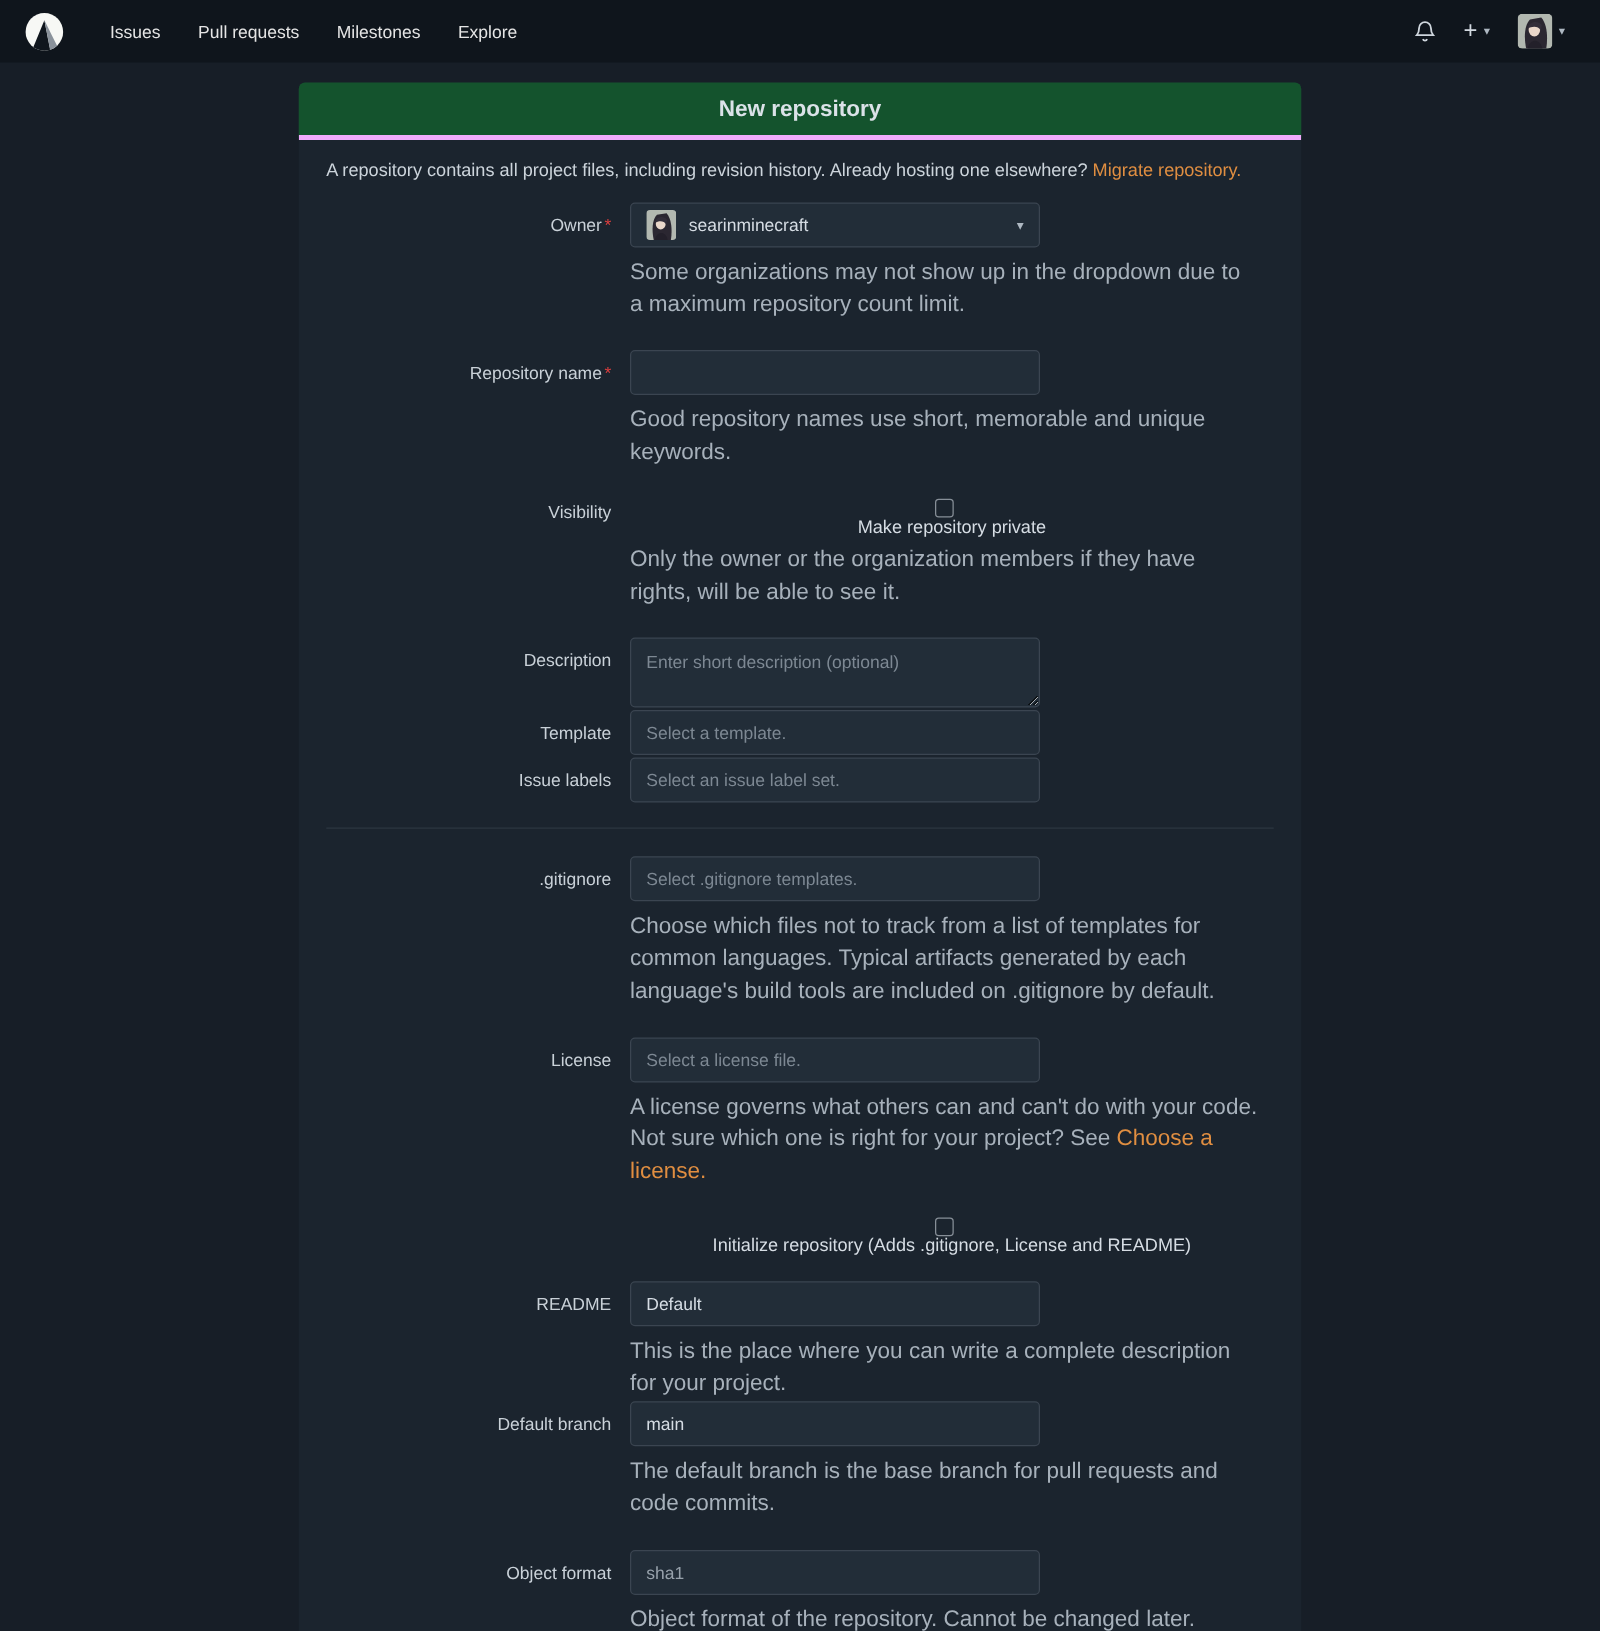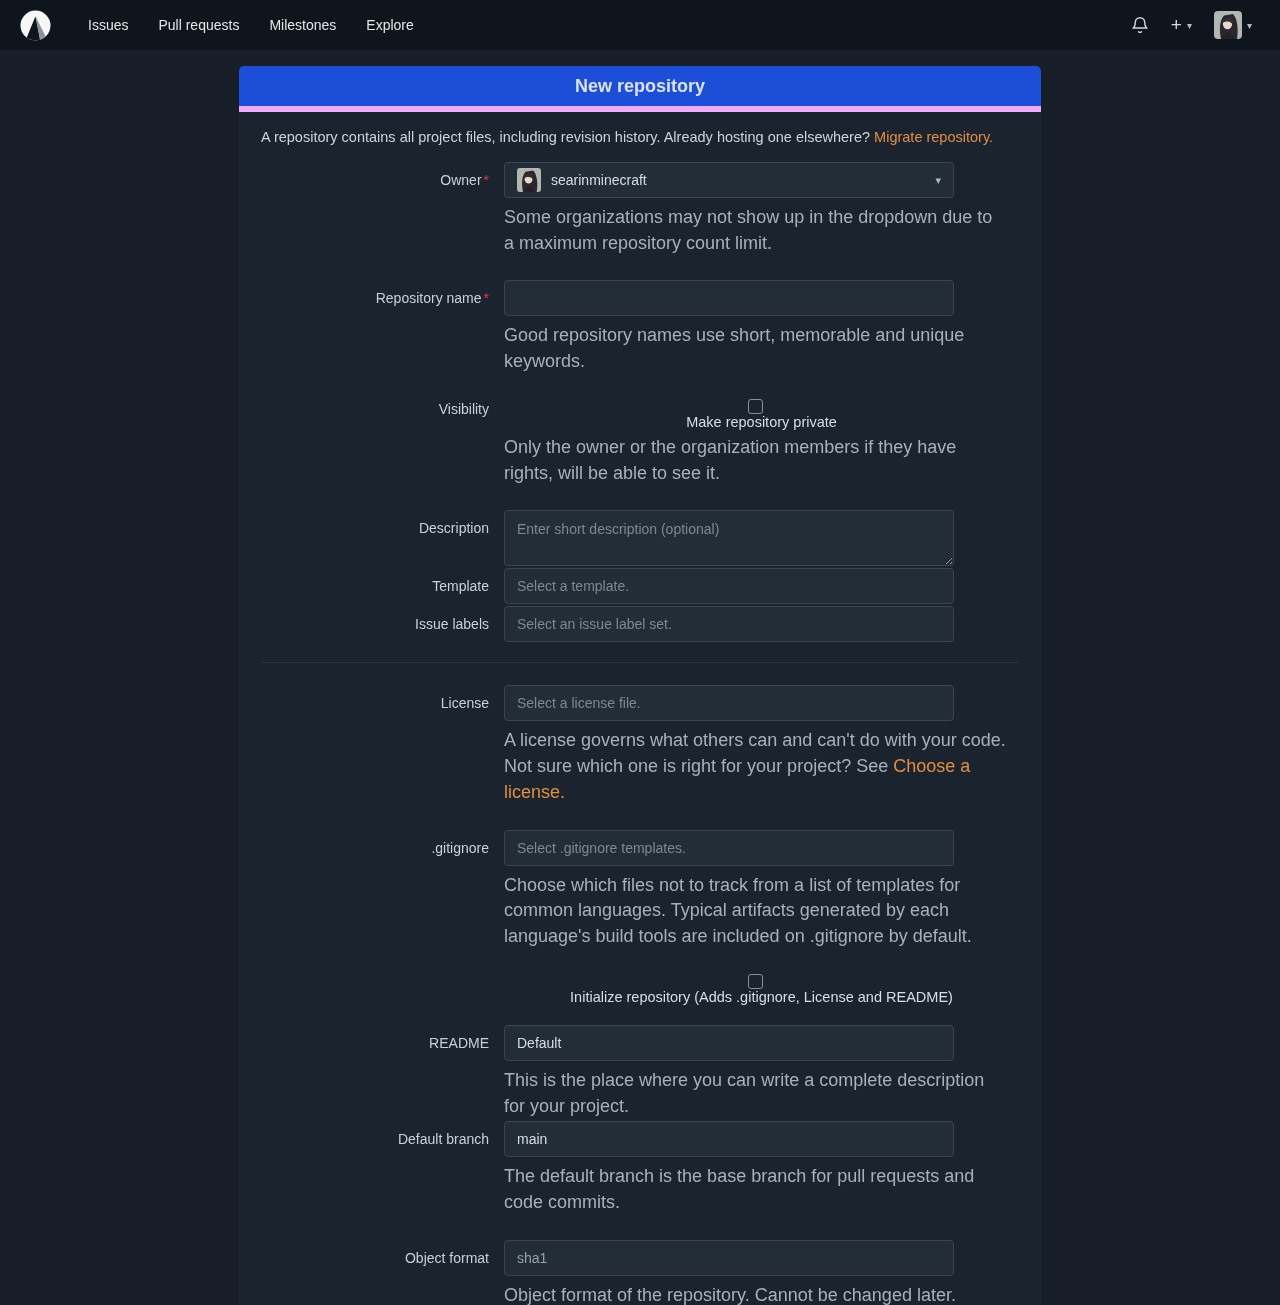--- a/index.html
+++ b/index.html
@@ -28,43 +28,43 @@
   .plus-glyph { font-size:19px; line-height:16px; color:#d2d9e0; font-weight:400; }
   .nav-avatar { width:28px; height:28px; border-radius:4px; overflow:hidden; }
 
   
   .panel {
     width:802px; margin:16px auto 0 auto;
     background:#1b242e; border-radius:5px;
     padding-bottom:24px;
   }
   .panel-header {
-    height:46px; background:#1d4ed8;
-    border-bottom:6px solid #f0abfc;
+    height:46px; background:#14532d;
+    border-bottom:4px solid #f0abfc;
     border-radius:5px 5px 0 0;
     display:flex; align-items:center; justify-content:center;
   }
   .panel-title { font-size:18px; font-weight:600; color:#dbe2e8; }
   .panel-body { padding:17px 22px 0 22px; }
   .intro { font-size:14.5px; color:#ccd4db; margin-bottom:17px; }
   .link-orange { color:#e08e41; cursor:pointer; text-decoration:none; }
 
   
   .row { display:flex; margin-bottom:24px; }
   .row.tight { margin-bottom:2px; }
   .label-col {
     width:243px; flex:0 0 243px; text-align:right; padding-right:15px;
     color:#c9d1d8; font-size:14px;
   }
   .label-col.mid { padding-top:10px; }
   .label-col.cb { padding-top:2px; }
   .req { color:#da3e3e; margin-left:2px; }
   .field-col { flex:1; }
   .tb, .select {
-    width:450px; height:36px;
+    width:328px; height:36px;
     background:#222d38; border:1px solid #3b4551; border-radius:4px;
     padding:0 12px; font-size:14px; color:#d6dde4;
     font-family:"Liberation Sans", sans-serif;
     display:flex; align-items:center;
   }
   input.tb { display:block; }
   .tb::placeholder { color:#7d8893; }
   .placeholder-text { color:#7d8893; }
   .muted-value { color:#97a1ab; }
   textarea.tb { height:56px; padding:9px 12px; resize:vertical; line-height:1.4; }
@@ -218,39 +218,39 @@
         <div class="select">
           <span class="placeholder-text">Select an issue label set.</span>
         </div>
       </div>
     </div>
 
     <div class="divider"></div>
 
     
     <div class="row">
+      <div class="label-col mid">.gitignore</div>
+      <div class="field-col">
+        <div class="select">
+          <span class="placeholder-text">Select .gitignore templates.</span>
+        </div>
+        <div class="help">Choose which files not to track from a list of templates for common languages. Typical artifacts generated by each language's build tools are included on .gitignore by default.</div>
+      </div>
+    </div>
+
+    
+    <div class="row">
       <div class="label-col mid">License</div>
       <div class="field-col">
         <div class="select">
           <span class="placeholder-text">Select a license file.</span>
         </div>
         <div class="help">
           <span>A license governs what others can and can't do with your code. Not sure which one is right for your project? See </span><a class="link-orange">Choose a license.</a>
         </div>
-      </div>
-    </div>
-
-    
-    <div class="row">
-      <div class="label-col mid">.gitignore</div>
-      <div class="field-col">
-        <div class="select">
-          <span class="placeholder-text">Select .gitignore templates.</span>
-        </div>
-        <div class="help">Choose which files not to track from a list of templates for common languages. Typical artifacts generated by each language's build tools are included on .gitignore by default.</div>
       </div>
     </div>
 
     
     <div class="row" style="margin-bottom:20px">
       <div class="label-col"></div>
       <div class="field-col">
         <div class="checkbox-line">
           <span class="checkbox"></span>
           <span class="checkbox-label">Initialize repository (Adds .gitignore, License and README)</span>

